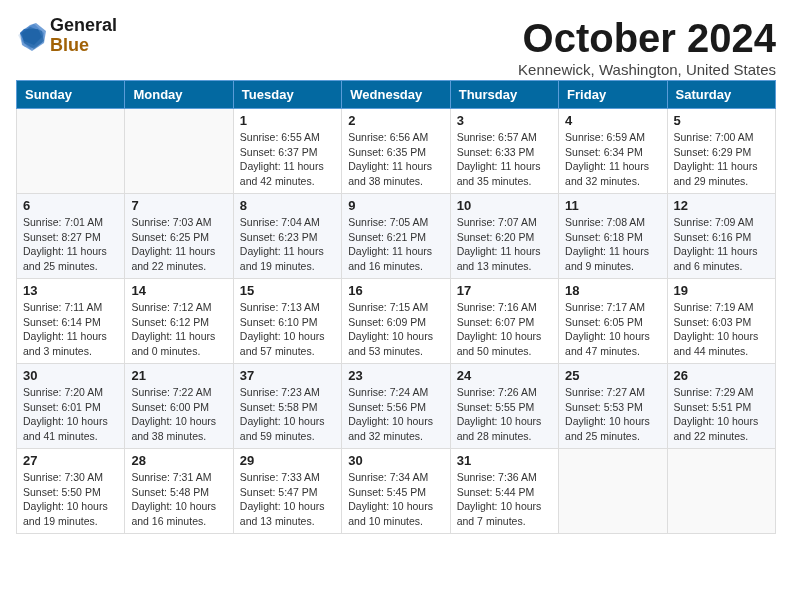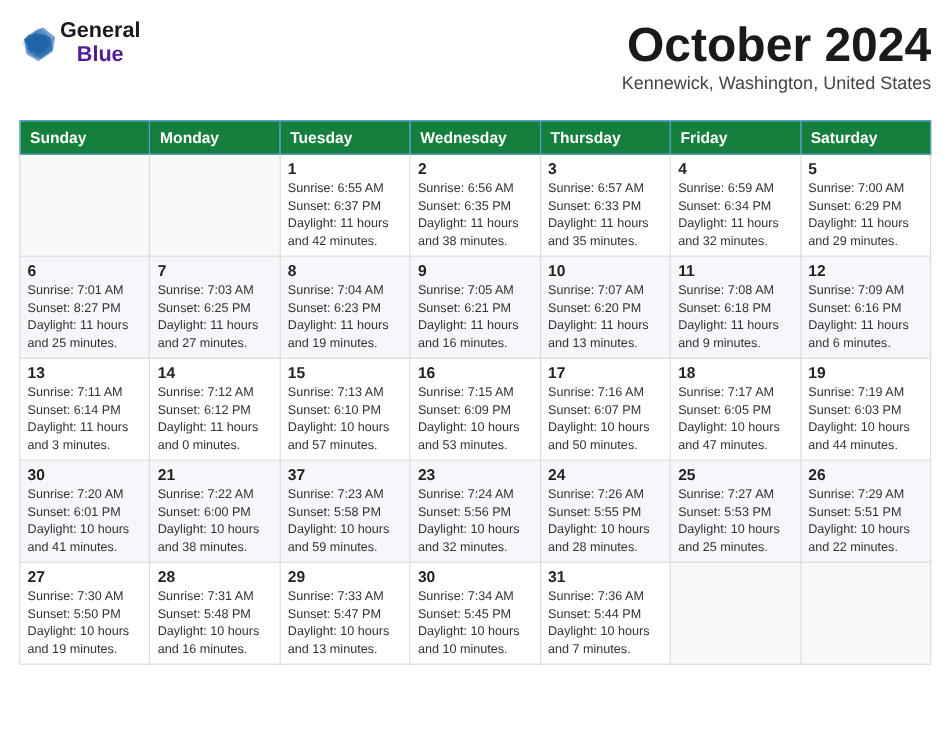--- a/index.html
+++ b/index.html
@@ -7,38 +7,38 @@
       font-family: Arial, sans-serif;
       background: #fff;
       width: 792px;
       min-height: 612px;
       padding: 16px;
     }
     .header {
       display: flex;
       justify-content: space-between;
       align-items: flex-start;
-      margin-bottom: 22px;
+      margin-bottom: 2px;
     }
     .logo {
       display: flex;
       align-items: center;
       gap: 4px;
     }
     .logo-text {
       font-size: 18px;
       font-weight: bold;
       color: #1a1a1a;
       line-height: 1.1;
     }
     .logo-text span {
       display: block;
     }
     .logo-text .general { color: #1a1a1a; }
-    .logo-text .blue { color: #4c1d95; text-align: center; }
+    .logo-text .blue { color: #a16207; }
     .logo-icon {
       width: 30px;
       height: 30px;
     }
     .title-section {
       text-align: right;
     }
     .month-title {
       font-size: 40px;
       font-weight: bold;
@@ -48,21 +48,21 @@
       font-size: 15px;
       color: #444;
       text-align: right;
     }
     .calendar {
       width: 100%;
       border-collapse: collapse;
       border: 1px solid #ccc;
     }
     .calendar th {
-      background-color: #15803d;
+      background-color: #0369a1;
       color: #fff;
       font-size: 13px;
       font-weight: bold;
       padding: 6px 8px;
       text-align: left;
       border: 1px solid #5a9cd8;
     }
     .calendar td {
       vertical-align: top;
       padding: 4px 6px;
@@ -181,21 +181,21 @@
             <div>Sunrise: 7:01 AM</div>
             <div>Sunset: 8:27 PM</div>
             <div>Daylight: 11 hours and 25 minutes.</div>
           </div>
         </td>
         <td>
           <div class="day-number">7</div>
           <div class="day-info">
             <div>Sunrise: 7:03 AM</div>
             <div>Sunset: 6:25 PM</div>
-            <div>Daylight: 11 hours and 27 minutes.</div>
+            <div>Daylight: 11 hours and 22 minutes.</div>
           </div>
         </td>
         <td>
           <div class="day-number">8</div>
           <div class="day-info">
             <div>Sunrise: 7:04 AM</div>
             <div>Sunset: 6:23 PM</div>
             <div>Daylight: 11 hours and 19 minutes.</div>
           </div>
         </td>

